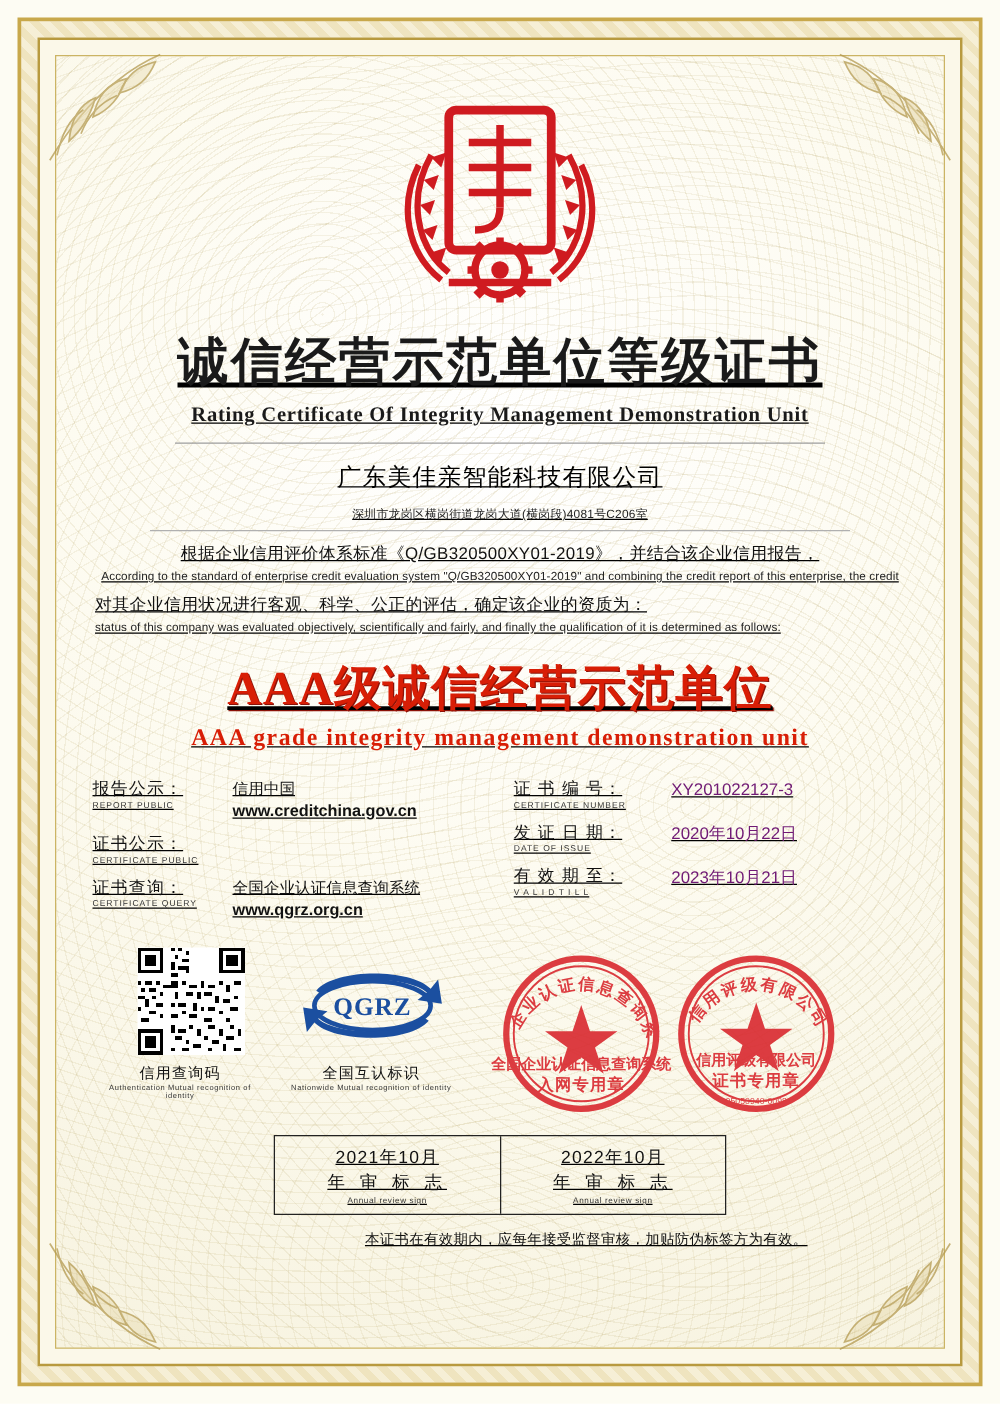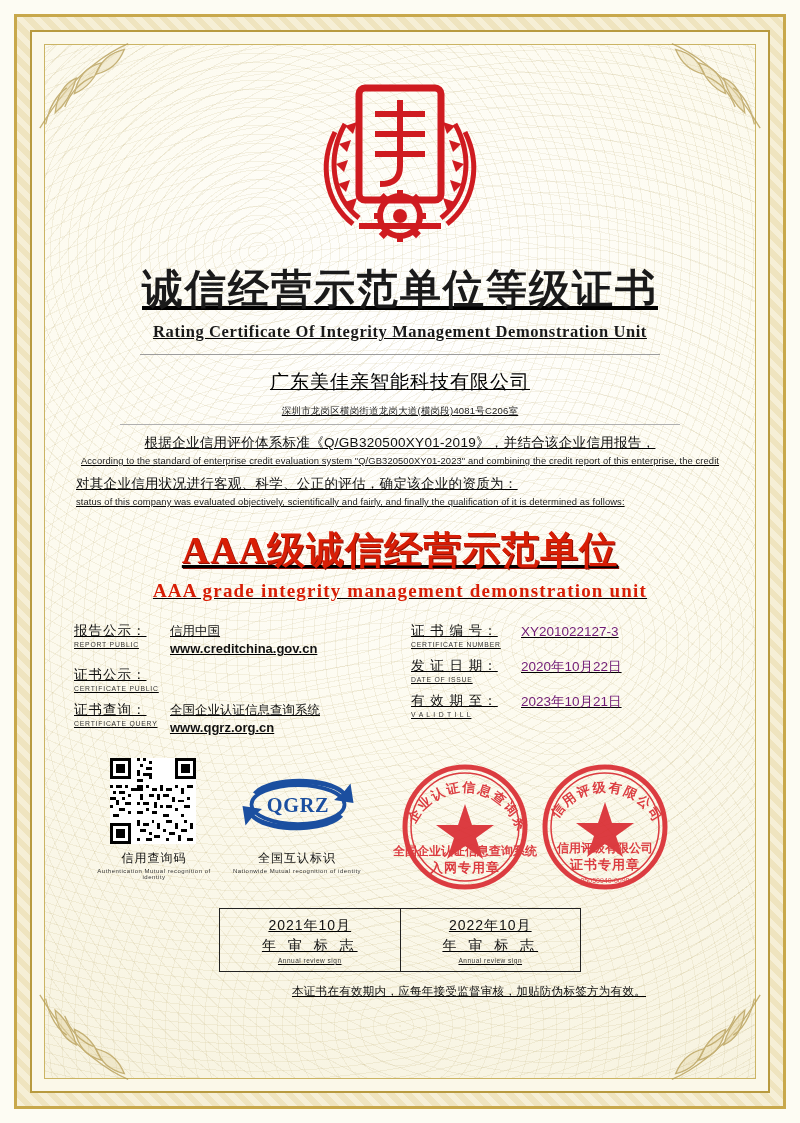--- a/index.html
+++ b/index.html
@@ -104,39 +104,39 @@
     letter-spacing:1.2px;margin-top:4px;
   }
 
   
   .info{
     display:flex;margin-top:20px;text-align:left;
     padding:0 4px;
   }
   .info-col{flex:1;}
   .info-col.right{padding-left:22px;}
-  .info-row{display:flex;align-items:flex-start;margin-bottom:9px;}
+  .info-row{display:flex;align-items:flex-start;margin-bottom:9px;gap:16px;}
   .lbl{width:96px;flex:none;}
   .lbl .cn{font-size:13.5px;color:#111;letter-spacing:1px;}
   .lbl .en{font-size:6.8px;color:#333;letter-spacing:.8px;margin-top:1px;}
   .val{padding-top:1px;}
   .val .v1{font-size:12.5px;color:#111;line-height:1.35;}
   .val .v2{font-size:13px;color:#111;font-weight:bold;line-height:1.35;}
   .val .vplain{font-size:13.5px;color:#701a75;line-height:1.4;}
 
   
   .seals{
     position:relative;height:150px;margin-top:6px;
   }
   .qr{
     position:absolute;left:40px;top:6px;width:86px;height:86px;
     background:#fff;
   }
   .qr-cap{
-    position:absolute;left:22px;top:98px;width:124px;text-align:center;
+    position:absolute;left:12px;top:98px;width:124px;text-align:center;
   }
   .qr-cap .cn{font-size:12px;color:#111;letter-spacing:1px;}
   .qr-cap .en{font-size:6px;color:#333;letter-spacing:.5px;margin-top:1px;}
 
   .logo-qgrz{
     position:absolute;left:168px;top:18px;width:120px;height:70px;
   }
   .logo-cap{
     position:absolute;left:152px;top:98px;width:150px;text-align:center;
   }
@@ -273,21 +273,21 @@
     <div class="title-cn">诚信经营示范单位等级证书</div>
     <div class="title-en">Rating Certificate Of Integrity Management Demonstration Unit</div>
     <div class="rule"></div>
 
     <div class="company">广东美佳亲智能科技有限公司</div>
     <div class="address">深圳市龙岗区横岗街道龙岗大道(横岗段)4081号C206室</div>
     <div class="rule2"></div>
 
     <div class="para">
       <div class="cn">根据企业信用评价体系标准《Q/GB320500XY01-2019》，并结合该企业信用报告，</div>
-      <div class="en">According to the standard of enterprise credit evaluation system "Q/GB320500XY01-2023" and combining the credit report of this enterprise, the credit</div>
+      <div class="en">According to the standard of enterprise credit evaluation system "Q/GB320500XY01-2019" and combining the credit report of this enterprise, the credit</div>
     </div>
     <div class="para para-left">
       <div class="cn">对其企业信用状况进行客观、科学、公正的评估，确定该企业的资质为：</div>
       <div class="en">status of this company was evaluated objectively, scientifically and fairly, and finally the qualification of it is determined as follows:</div>
     </div>
 
     <div class="grade-cn">AAA级诚信经营示范单位</div>
     <div class="grade-en">AAA grade integrity management demonstration unit</div>
 
     <div class="info">

